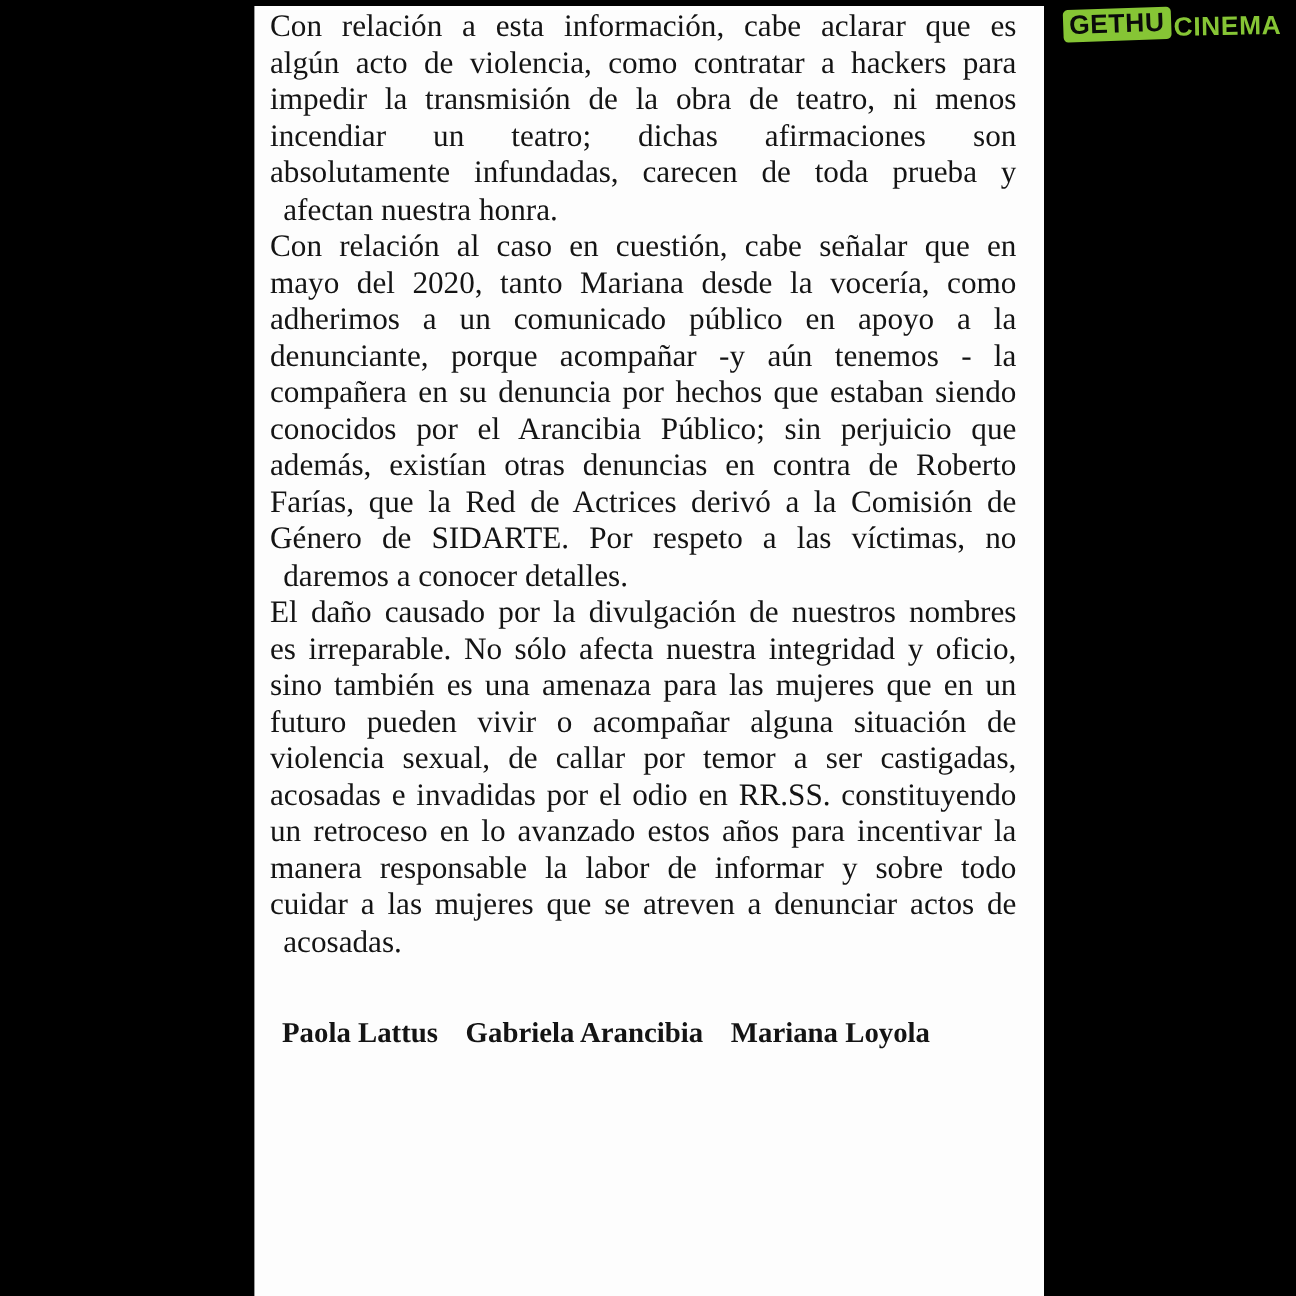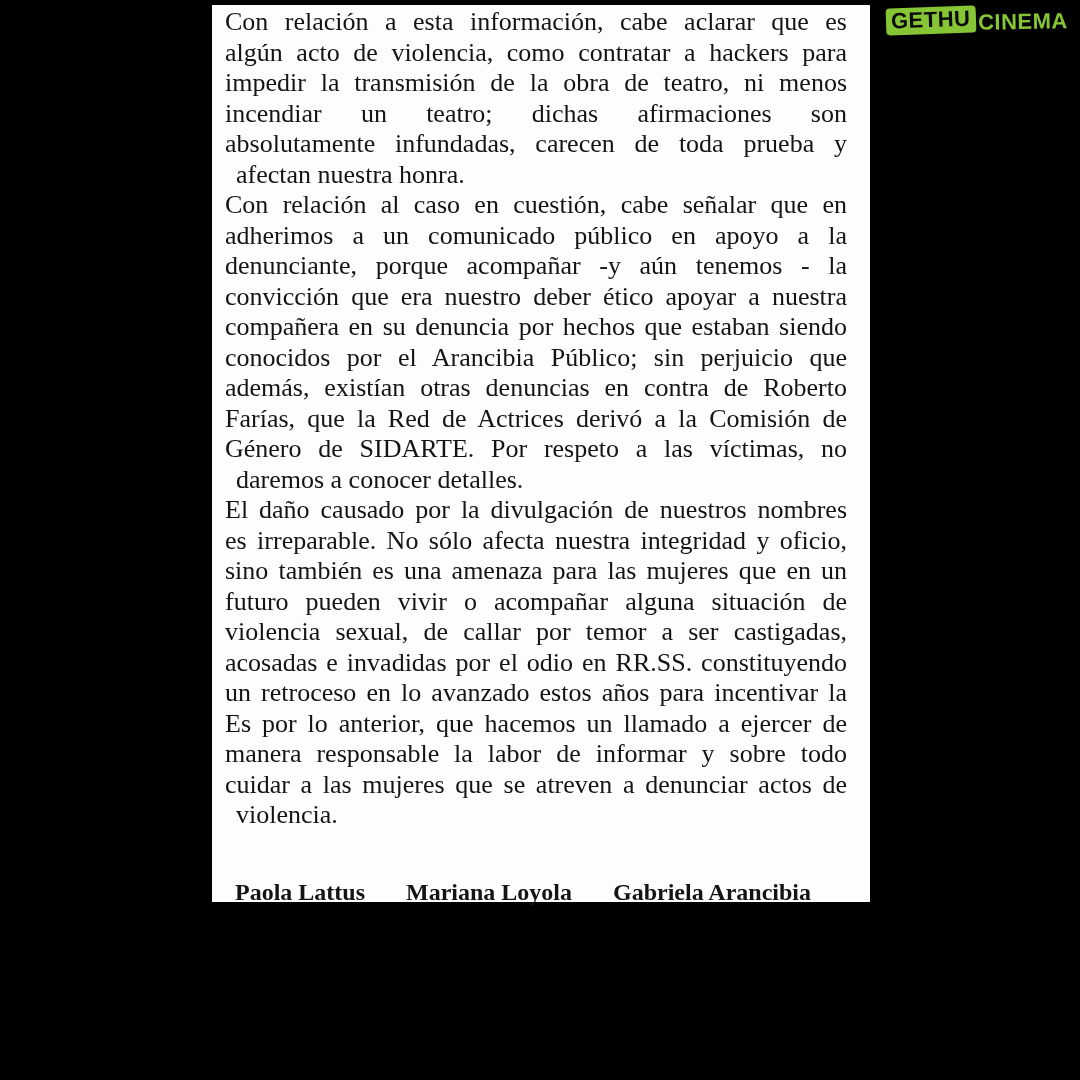--- a/index.html
+++ b/index.html
@@ -6,21 +6,21 @@
   body {
     width: 1080px; height: 1080px;
     background: #000000;
     position: relative;
     overflow: hidden;
     font-family: "Liberation Serif", serif;
   }
   .page-panel {
     position: absolute;
     left: 212px; top: 5px;
-    width: 658px; height: 897px;
+    width: 658px; height: 1075px;
     background: #fdfdfd;
   }
   .text-column {
     position: absolute;
     left: 13px; right: 23px; top: 2px;
     color: #141414;
     font-size: 26px;
     line-height: 30.5px;
   }
   .paragraph { margin: 0; }
@@ -30,21 +30,21 @@
     white-space: normal;
     overflow: hidden;
     max-height: 30.5px;
   }
   .line.end {
     text-align-last: left;
     margin-left: 11px;
   }
   .signature-row {
     display: flex;
-    gap: 41px;
+    gap: 23px;
     margin-top: 46px;
     padding-left: 10px;
     font-weight: bold;
     font-size: 24px;
     white-space: nowrap;
   }
   .watermark {
     position: absolute;
     top: 7px; right: 12px;
     display: flex;
@@ -83,48 +83,47 @@
       <div class="line">Con relación a esta información, cabe aclarar que es</div>
       <div class="line">algún acto de violencia, como contratar a hackers para</div>
       <div class="line">impedir la transmisión de la obra de teatro, ni menos</div>
       <div class="line">incendiar un teatro; dichas afirmaciones son</div>
       <div class="line">absolutamente infundadas, carecen de toda prueba y</div>
       <div class="line end">afectan nuestra honra.</div>
     </div>
 
     <div class="paragraph">
       <div class="line">Con relación al caso en cuestión, cabe señalar que en</div>
+      <div class="line">mayo del 2020, tanto Mariana desde la vocería, como</div>
       <div class="line">adherimos a un comunicado público en apoyo a la</div>
       <div class="line">denunciante, porque acompañar -y aún tenemos - la</div>
-      <div class="line">convicción que era nuestro deber ético apoyar a nuestra</div>
       <div class="line">compañera en su denuncia por hechos que estaban siendo</div>
       <div class="line">conocidos por el Arancibia Público; sin perjuicio que</div>
       <div class="line">además, existían otras denuncias en contra de Roberto</div>
       <div class="line">Farías, que la Red de Actrices derivó a la Comisión de</div>
       <div class="line">Género de SIDARTE. Por respeto a las víctimas, no</div>
       <div class="line end">daremos a conocer detalles.</div>
     </div>
 
     <div class="paragraph">
       <div class="line">El daño causado por la divulgación de nuestros nombres</div>
       <div class="line">es irreparable. No sólo afecta nuestra integridad y oficio,</div>
       <div class="line">sino también es una amenaza para las mujeres que en un</div>
       <div class="line">futuro pueden vivir o acompañar alguna situación de</div>
       <div class="line">violencia sexual, de callar por temor a ser castigadas,</div>
       <div class="line">acosadas e invadidas por el odio en RR.SS. constituyendo</div>
       <div class="line">un retroceso en lo avanzado estos años para incentivar la</div>
     </div>
 
     <div class="paragraph">
-      <div class="line">Es por lo anterior, que hacemos un llamado a ejercer de</div>
       <div class="line">manera responsable la labor de informar y sobre todo</div>
       <div class="line">cuidar a las mujeres que se atreven a denunciar actos de</div>
-      <div class="line end">violencia.</div>
+      <div class="line end">acosadas.</div>
     </div>
 
     <div class="signature-row">
       <span>Paola Lattus</span>
+      <span>Gabriela Arancibia</span>
       <span>Mariana Loyola</span>
-      <span>Gabriela Arancibia</span>
     </div>
 
   </div>
 </div>
 
 </body></html>

